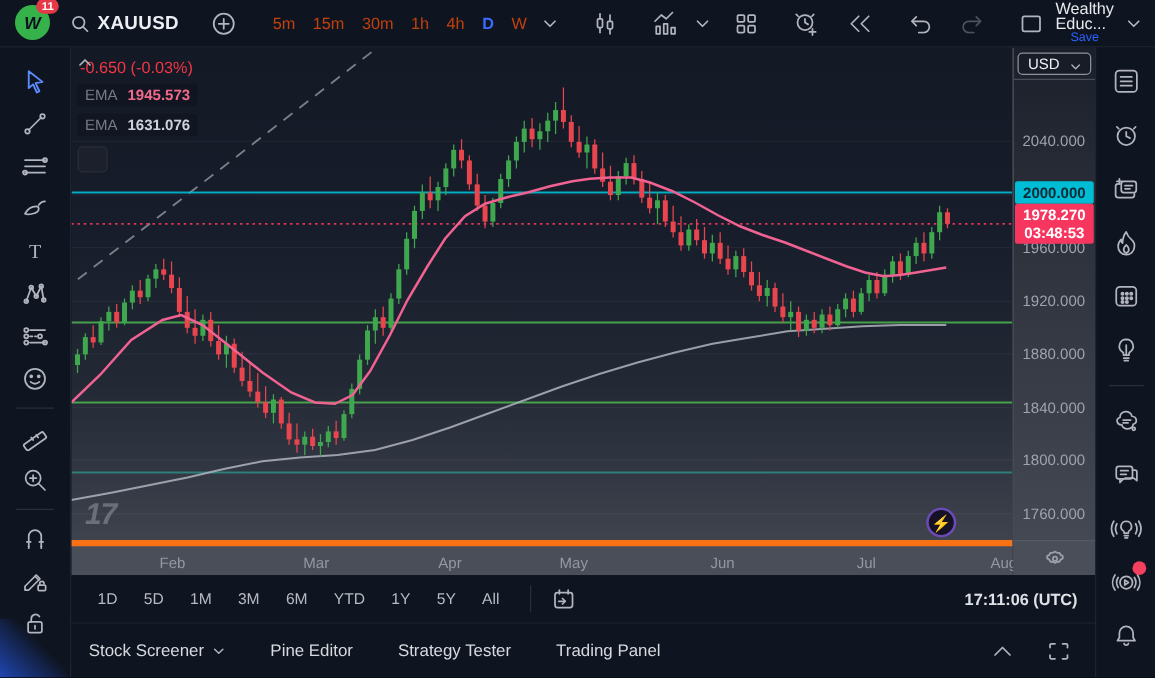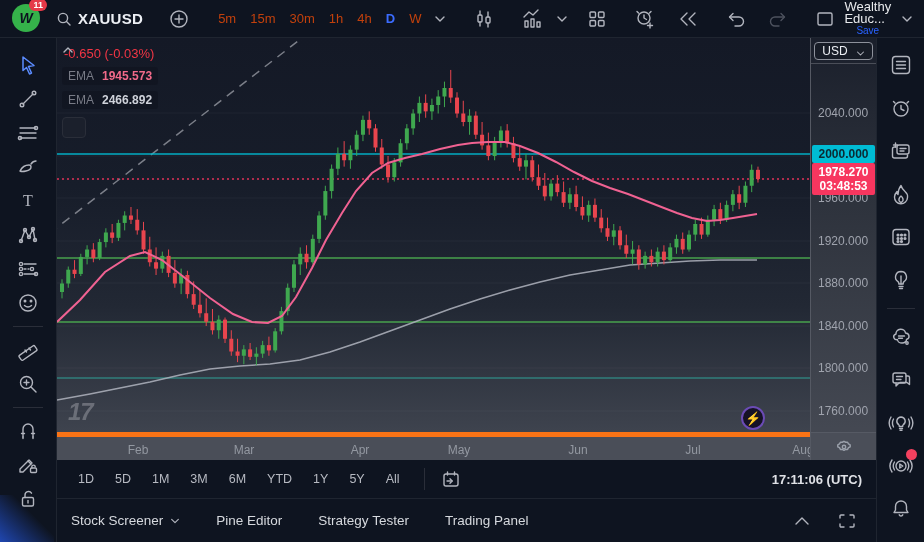--- a/index.html
+++ b/index.html
@@ -567,38 +567,38 @@
       </svg>
 
     <div class="legend">
       <div class="chg">-0.650 (-0.03%)</div>
       <div class="ema-row">
         <span class="t">EMA</span>
           <span class="v1">1945.573</span>
       </div>
       <div class="ema-row">
         <span class="t">EMA</span>
-          <span class="v2">2466.892</span>
+          <span class="v2">1631.076</span>
       </div>
       <div class="collapse-btn">
         <svg class="ic" width="12" height="8" viewBox="0 0 12 8">
             <polyline points="2,6 6,2 10,6"></polyline>
           </svg>
       </div>
     </div>
 
     <div class="watermark">17</div>
     <div class="boost">
         <span>⚡</span>
       </div>
   </div>
 
   <div class="time-axis" id="time-axis">
       <span style="left: 81px;">Feb</span>
-      <span style="left: 187px;">Mar</span>
+      <span style="left: 196px;">Mar</span>
       <span style="left: 303px;">Apr</span>
       <span style="left: 402px;">May</span>
       <span style="left: 521px;">Jun</span>
       <span style="left: 636px;">Jul</span>
       <span style="left: 746px;">Aug</span>
     </div>
 
   <div class="pscale" id="pscale">
     <div class="usd-row">
       <div class="usd-pill">

